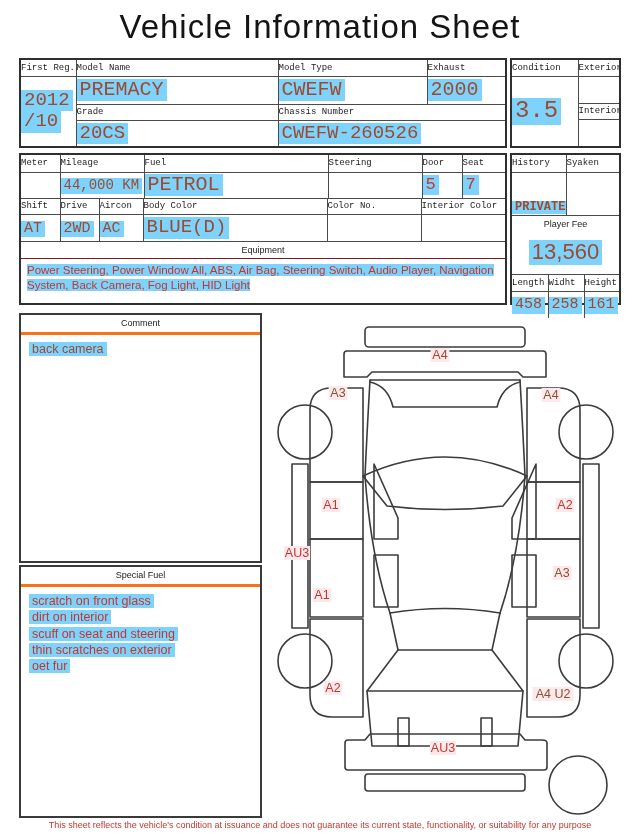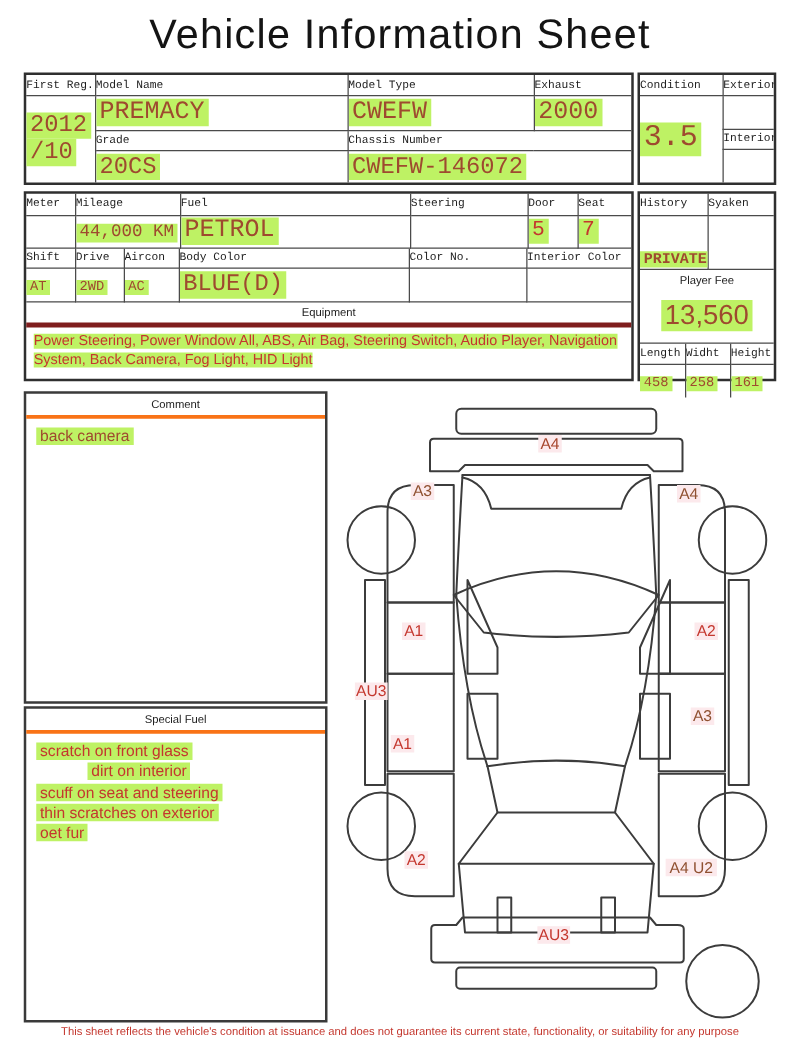--- a/index.html
+++ b/index.html
@@ -8,30 +8,30 @@
   .title{position:absolute;top:8px;left:0;width:100%;text-align:center;
          font-size:33px;letter-spacing:1px;color:#141414;}
   .frame{position:absolute;border:2px solid #2f2f2f;background:#fff;box-sizing:border-box;}
   table{border-collapse:collapse;table-layout:fixed;width:100%;}
   td{padding:0;text-align:left;vertical-align:middle;overflow:hidden;font-family:Liberation Mono, monospace;}
   .grid td{border-right:1px solid #4a4a4a;border-bottom:1px solid #4a4a4a;}
   .grid td:last-child{border-right:none;}
   .grid tr.norule td{border-bottom:none;}
   td.nb{border-bottom:none !important;}
   .lbl{font-size:9px;color:#1c1c1c;}
-  .hl{background:#bef264;padding:0 3px;display:inline-block;line-height:1.12;}
+  .hl{background:#7dd3fc;padding:0 3px;display:inline-block;line-height:1.12;}
   .brown{color:#9e4a2f;}
   .red{color:#c4372e;}
   .h16{height:16px;} .h17{height:17px;} .h25{height:25px;}
   .h26{height:26px;} .h27{height:27px;} .h28{height:28px;}
-  .fs12{font-size:12px;} .fs14{font-size:14px;} .fs15{font-size:11px;}
+  .fs12{font-size:12px;} .fs14{font-size:14px;} .fs15{font-size:15px;}
   .fs17{font-size:17px;} .fs19{font-size:19px;} .fs20{font-size:20px;}
   .fs22{font-size:22px;} .fs24{font-size:24px;}
   .sep{border-bottom:1px solid #4a4a4a;}
-  .sectionlbl{font-size:9px;text-align:center;line-height:16px;height:16px;border-bottom:4px solid #7f1d1d;}
+  .sectionlbl{font-size:9px;text-align:center;line-height:16px;height:16px;border-bottom:1px solid #7f1d1d;}
   .equip-text{padding:4px 6px;text-align:left;font-size:11.5px;line-height:1.28;}
   .notebox{position:absolute;border:2px solid #3a3a3a;background:#fff;box-sizing:border-box;}
   .notebox .hd{font-size:9px;text-align:center;line-height:17px;height:17px;border-bottom:3px solid #f97316;}
   .notebox .bd{padding:6px 8px;text-align:left;font-size:12.5px;line-height:1.3;}
   .recycle-val{height:42px;display:flex;align-items:center;justify-content:center;}
   .footer{position:absolute;top:820px;left:0;width:100%;text-align:center;font-size:9px;color:#c4372e;}
   svg text{font-family:"Liberation Sans",sans-serif;}
 </style>
 </head>
 <body>
@@ -63,21 +63,21 @@
         <td><span class="hl brown fs20">PREMACY</span></td>
         <td><span class="hl brown fs20">CWEFW</span></td>
         <td><span class="hl brown fs20">2000</span></td>
       </tr>
       <tr class="h16">
         <td class="lbl">Grade</td>
         <td class="lbl" colspan="2">Chassis Number</td>
       </tr>
       <tr class="h26 norule">
         <td class="nb"><span class="hl brown fs19">20CS</span></td>
-        <td class="nb" colspan="2"><span class="hl brown fs19">CWEFW-146072</span></td>
+        <td class="nb" colspan="2"><span class="hl brown fs19">CWEFW-260526</span></td>
       </tr>
     </tbody>
       </table>
   </div>
 
   <div class="frame" style="left:510px;top:58px;width:111px;height:90px;">
     <table class="grid">
       <colgroup>
           <col style="width:66px">
           <col style="width:41px">
@@ -208,21 +208,21 @@
     <div class="hd">Comment</div>
     <div class="bd brown">
         <div><span class="hl" style="color: inherit;">back camera</span></div>
       </div>
   </div>
 
   <div class="notebox" style="left:19px;top:565px;width:243px;height:253px;">
     <div class="hd">Special Fuel</div>
     <div class="bd red">
         <div><span class="hl" style="color: inherit;">scratch on front glass</span></div>
-        <div><span class="hl" style="color: inherit; margin-left: 41px;">dirt on interior</span></div>
+        <div><span class="hl" style="color: inherit;">dirt on interior</span></div>
         <div><span class="hl" style="color: inherit;">scuff on seat and steering</span></div>
         <div><span class="hl" style="color: inherit;">thin scratches on exterior</span></div>
         <div><span class="hl" style="color: inherit;">oet fur</span></div>
       </div>
   </div>
 
   <svg id="car-svg" viewBox="0 0 370 508" style="position:absolute;left:270px;top:312px;width:370px;height:508px;">
     <g stroke="#3c3c3c" stroke-width="1.6" fill="none" stroke-linejoin="round" stroke-linecap="round">
       <rect x="95" y="15" width="160" height="20" rx="4"></rect>
       <path d="M74,65 V42 Q74,39 77,39 H273 Q276,39 276,42 V65 H253 L248,60 H102 L97,65 Z"></path>

